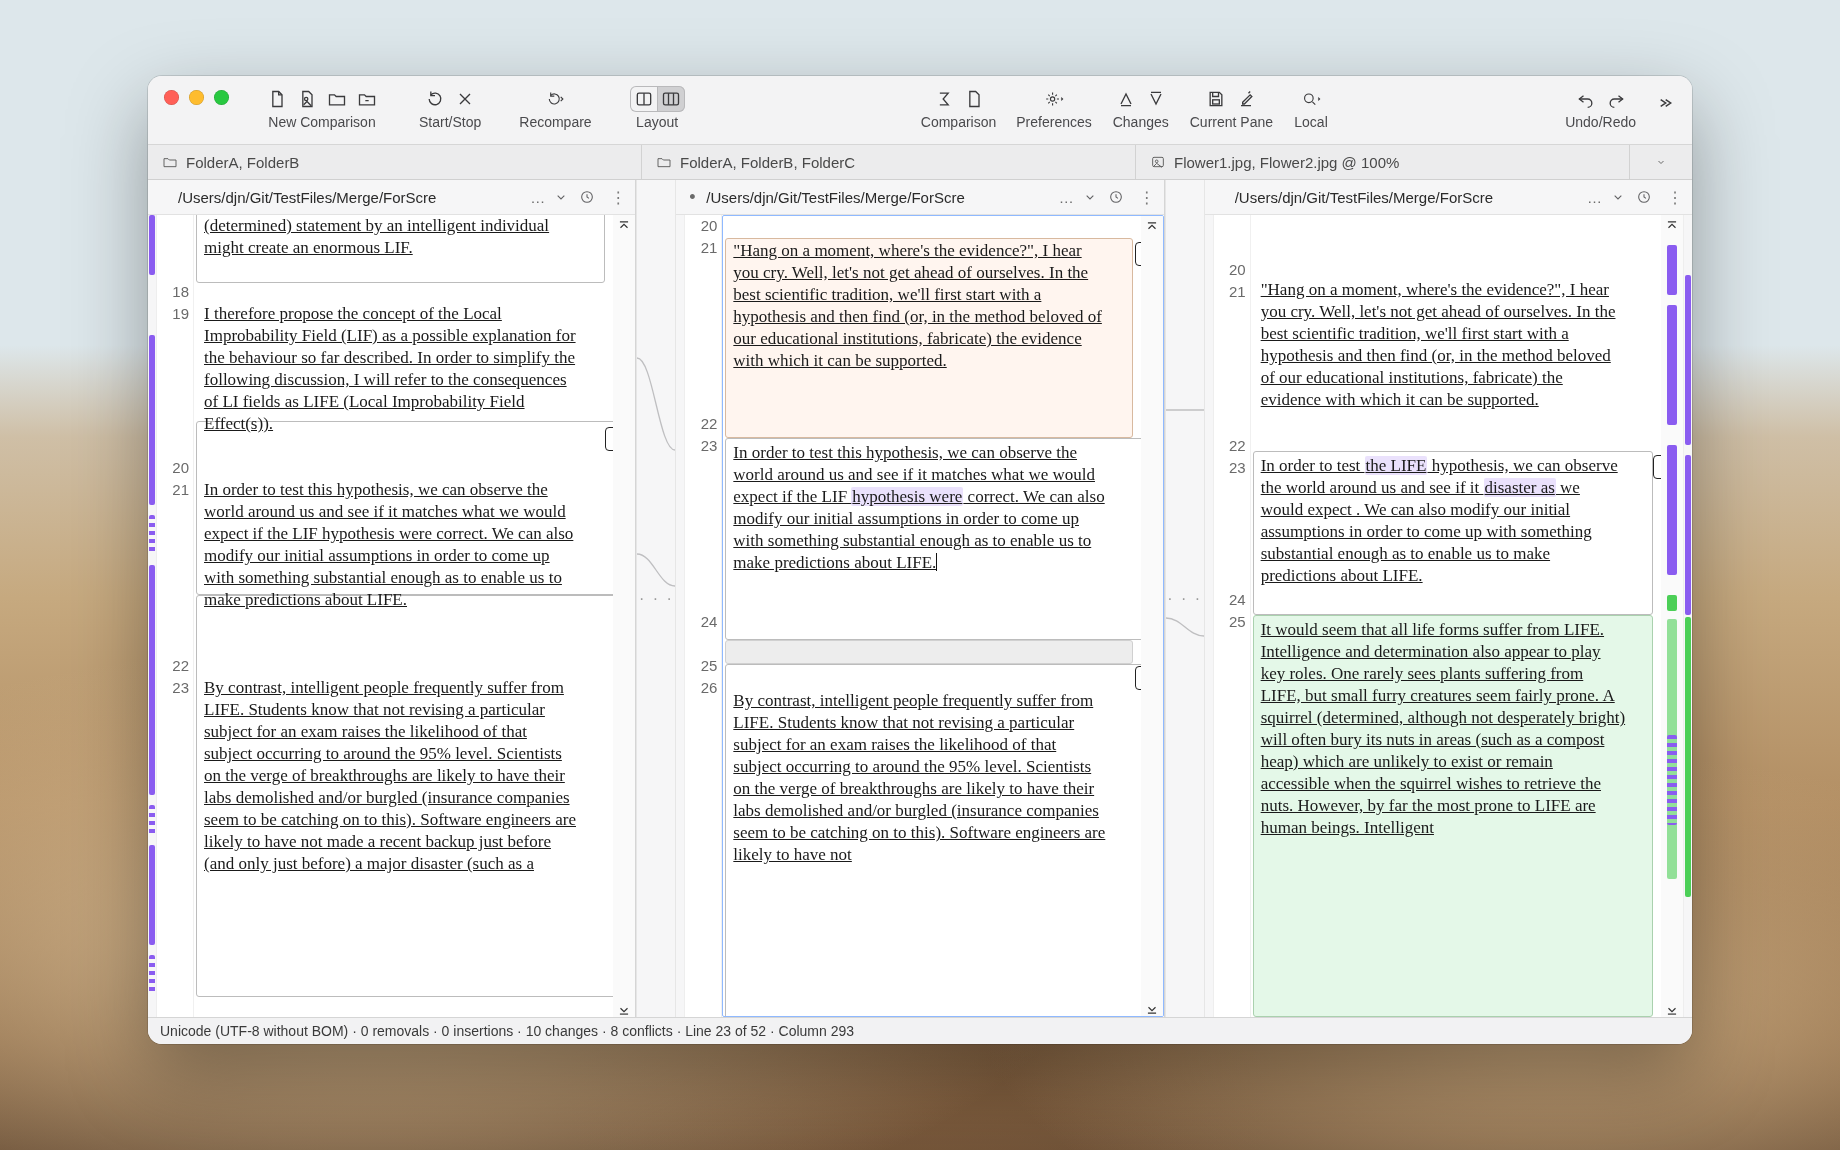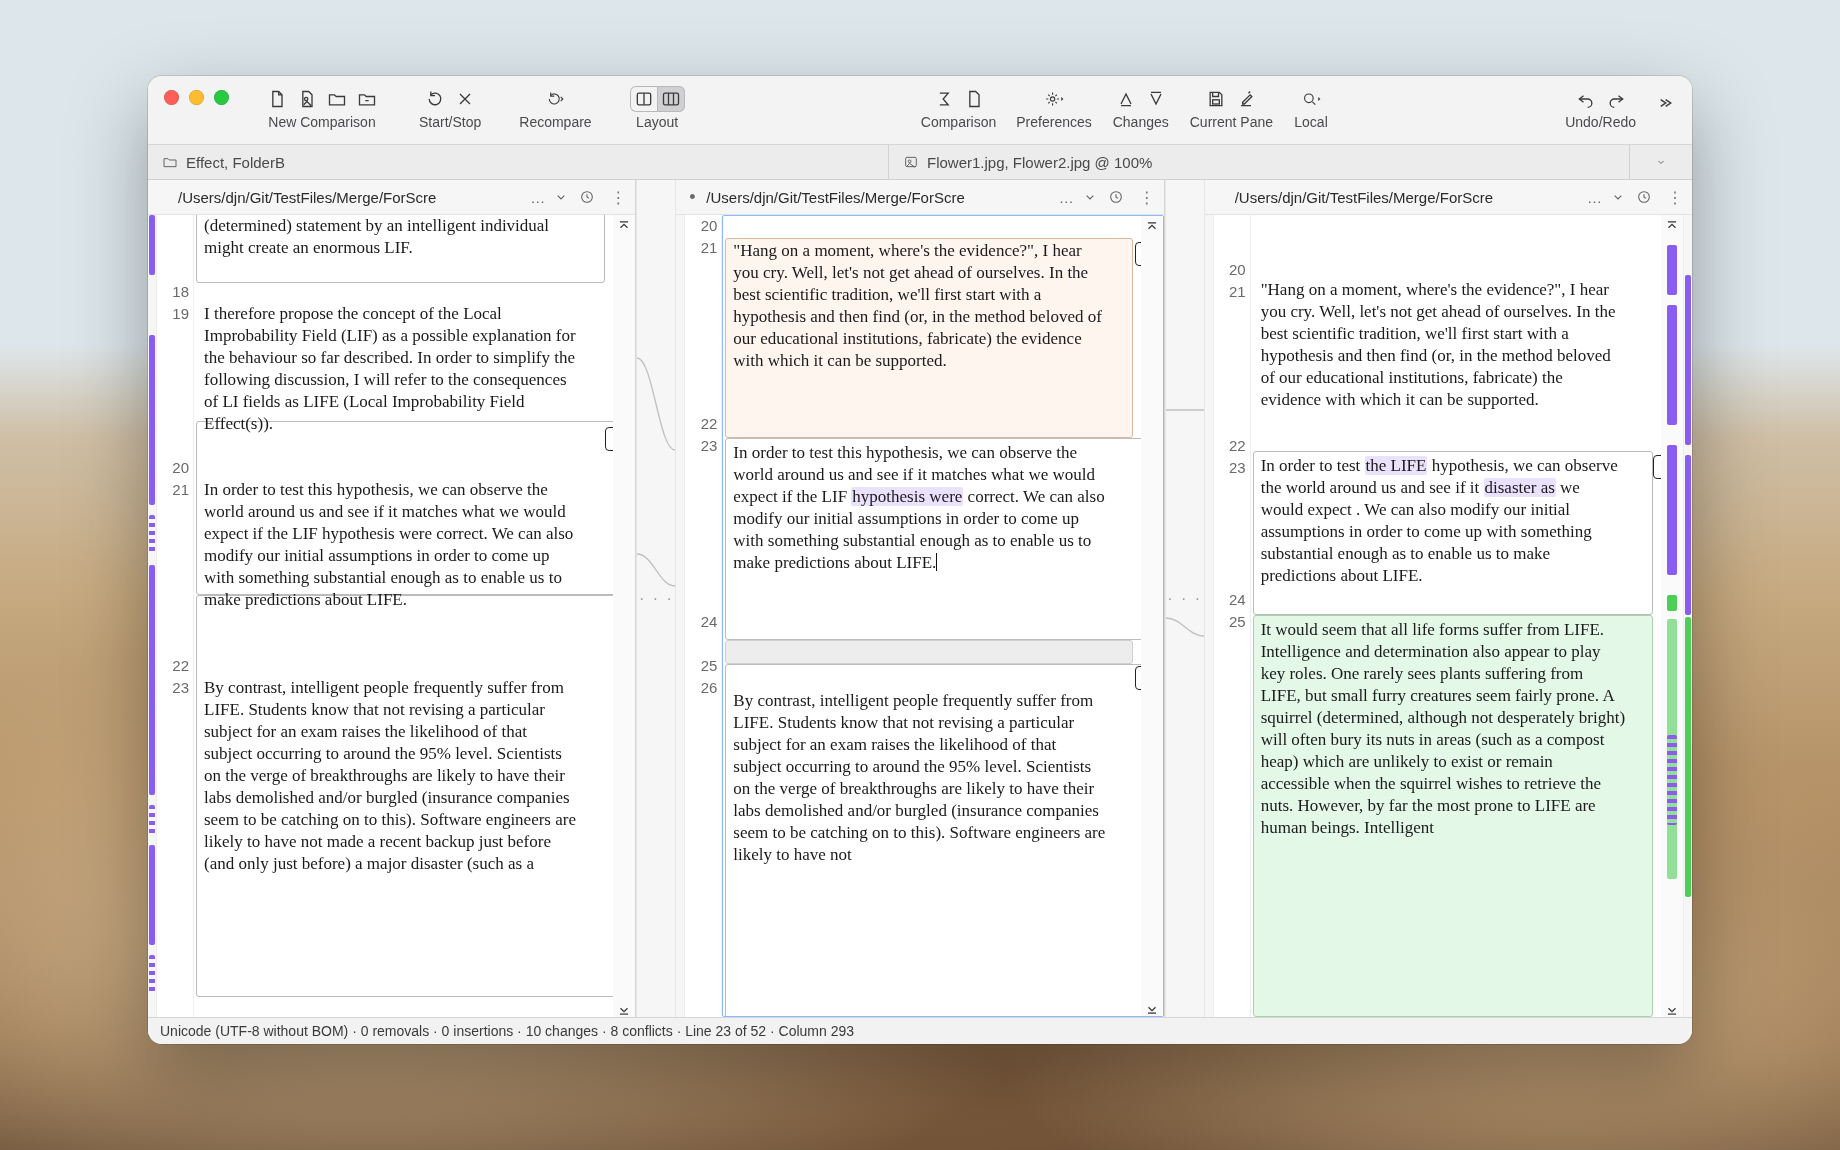--- a/index.html
+++ b/index.html
@@ -142,21 +142,21 @@
 
   .numbers {
     width: 32px; background:#fff; color:#6a6a6a; text-align:right;
     font: 15px/22px -apple-system, Arial;
     padding-right:4px; user-select:none; border-right:1px solid #f0f0f0;
   }
   .content {
     flex:1; position:relative; overflow:hidden; background:#fff;
   }
   .content .para {
-    position:absolute; left:10px; right:57px; padding:0;
+    position:absolute; left:10px; right:57px; padding:0;text-decoration:underline;
   }
 
   .blockbox {
     position:absolute; border:1px solid #bcbcbc; border-radius:3px;
   }
   .blockbox.orange { background: rgba(255,170,120,.12); border-color:#d8b99f; }
   .blockbox.green  { background: rgba(120,220,140,.20); border-color:#aad1ae; }
   .blockbox.neutral{ background: transparent; }
   .blockbox.blank  { background:#ededed; border-color:#d0d0d0; }
 
@@ -410,21 +410,27 @@
           <path d="M8 8l6 4-6 4M14 8l6 4-6 4" stroke="#3a3a3c" stroke-width="1.8" fill="none"></path>
         </svg>
     </div>
   </div>
 
   <div class="doc-tabs">
     <div class="doc-tab">
       <svg viewBox="0 0 24 24">
           <path d="M3 7h6l2 2h10v10H3z"></path>
         </svg>
-      <span>Effect, FolderB</span>
+      <span>FolderA, FolderB</span>
+    </div>
+    <div class="doc-tab">
+      <svg viewBox="0 0 24 24">
+          <path d="M3 7h6l2 2h10v10H3z"></path>
+        </svg>
+      <span>FolderA, FolderB, FolderC</span>
     </div>
     <div class="doc-tab">
       <svg viewBox="0 0 24 24">
           <rect x="4" y="5" width="16" height="14" rx="2"></rect>
           <circle cx="10" cy="11" r="2"></circle>
           <path d="M6 18l4-4 8 6"></path>
         </svg>
       <span>Flower1.jpg, Flower2.jpg @ 100%</span>
     </div>
     <div class="doc-tab tablist-btn">

